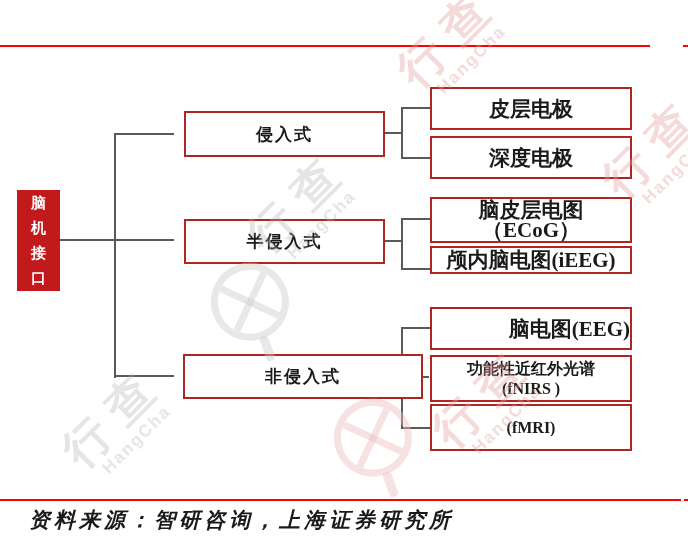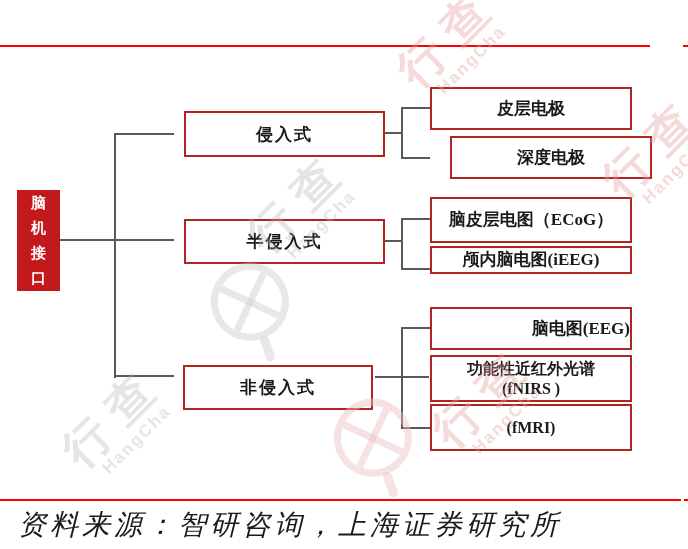--- a/index.html
+++ b/index.html
@@ -6,21 +6,21 @@
   .stage{
     position:relative;width:688px;height:549px;background:#ffffff;overflow:hidden;
     font-family:"Liberation Serif", serif;color:#1a1a1a;
   }
   
   .title{
     position:absolute;left:17px;top:11px;font-size:21px;font-weight:700;
     letter-spacing:1px;white-space:nowrap;z-index:3;
   }
   .source{
-    position:absolute;left:18px;top:506px;font-size:28px;font-weight:400;font-style:italic;
+    position:absolute;left:29px;top:506px;font-size:21px;font-weight:700;font-style:italic;
     letter-spacing:4px;white-space:nowrap;z-index:3;
   }
   
   .rule{position:absolute;height:2px;background:var(--rule-red,#fe0000);z-index:2;}
   .rule-top{left:0;top:45px;width:650px;}
   .rule-top-dash{left:683px;top:45px;width:5px;}
   .rule-bottom{left:0;top:499px;width:681px;}
   .rule-bottom-dash{left:684px;top:499px;width:4px;}
   
   .ln{position:absolute;background:var(--line-gray,#595959);z-index:1;}
@@ -35,24 +35,24 @@
   }
   .mid-box,.leaf-box{
     position:absolute;background:#ffffff;border:2px solid var(--border-red,#b02421);
     box-sizing:border-box;z-index:2;
     display:flex;flex-direction:column;align-items:center;justify-content:center;
     text-align:center;font-weight:700;
   }
   .mid-box{left:174px;width:201px;font-size:17px;letter-spacing:2px;margin-left:10px;}
   .mid-1{top:111px;height:46px;}
   .mid-2{top:219px;height:45px;}
-  .mid-3{left:173px;width:190px;top:365px;height:45px;}
-  .leaf-box{left:430px;width:202px;font-size:17px;line-height:20px;}
+  .mid-3{left:173px;width:240px;top:354px;height:45px;}
+  .leaf-box{left:430px;width:202px;font-size:21px;line-height:20px;}
   .g1b1{top:87px;height:43px;}
-  .g1b2{top:136px;height:43px;margin-left:20px;}
+  .g1b2{top:136px;height:43px;}
   .g2b1{top:197px;height:46px;align-items:center;}
   .g2b2{top:246px;height:28px;align-items:center;}
   .g3b1{top:307px;height:43px;align-items:flex-end;}
   .g3b2{top:355px;height:47px;font-size:16px;}
   .g3b3{top:404px;height:47px;font-size:16px;}
   .leaf-box .line2:empty{display:none;}
   
   .wm-layer{position:absolute;inset:0;z-index:4;pointer-events:none;}
   .wm{
     position:absolute;transform:rotate(-45deg);transform-origin:center;

